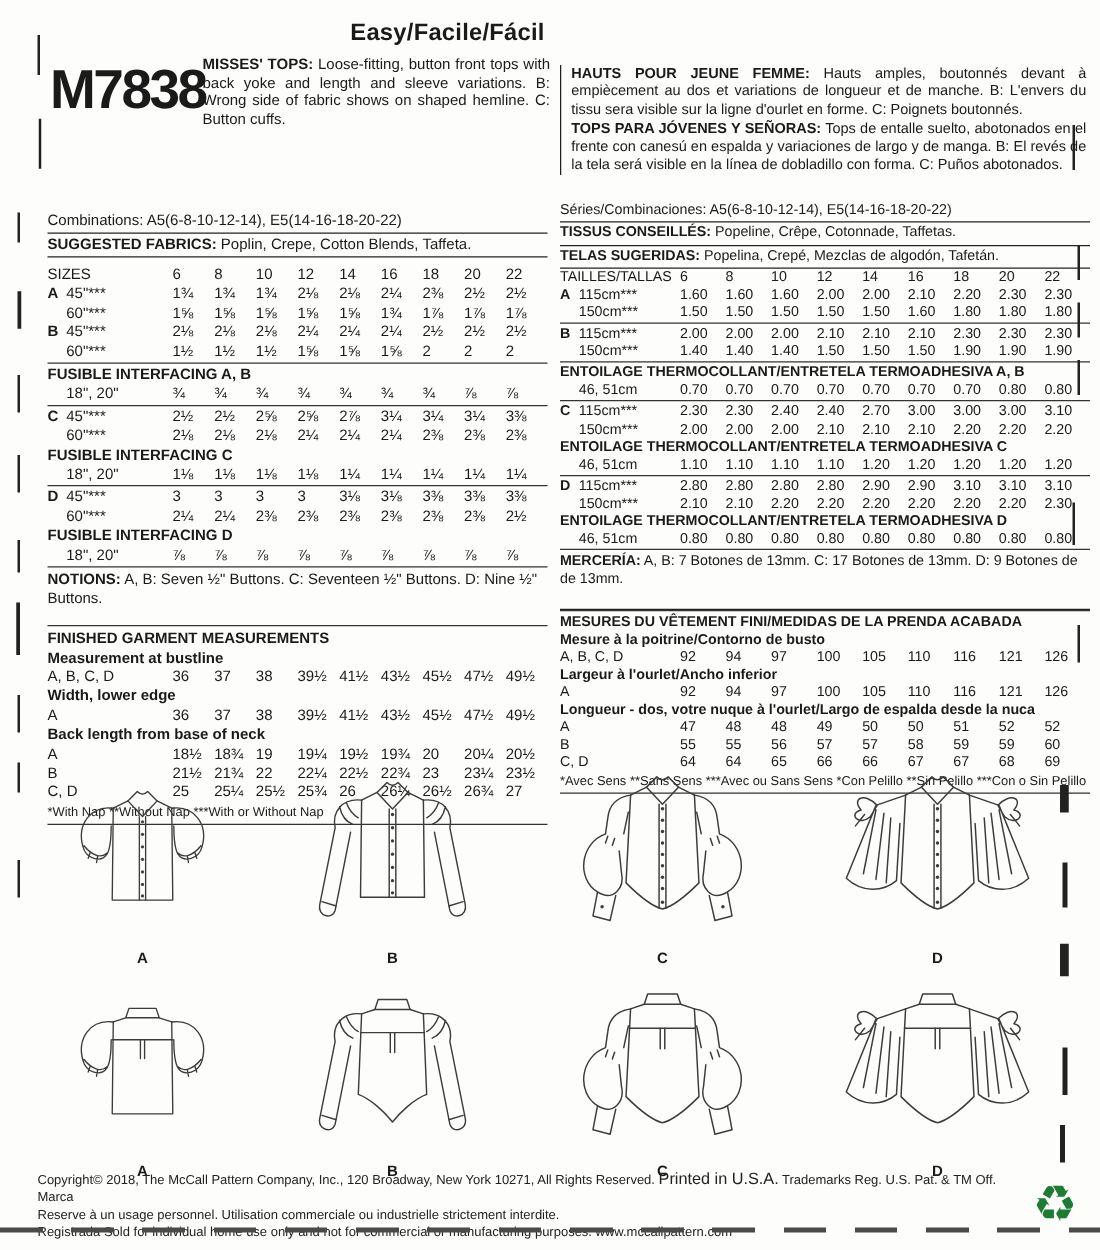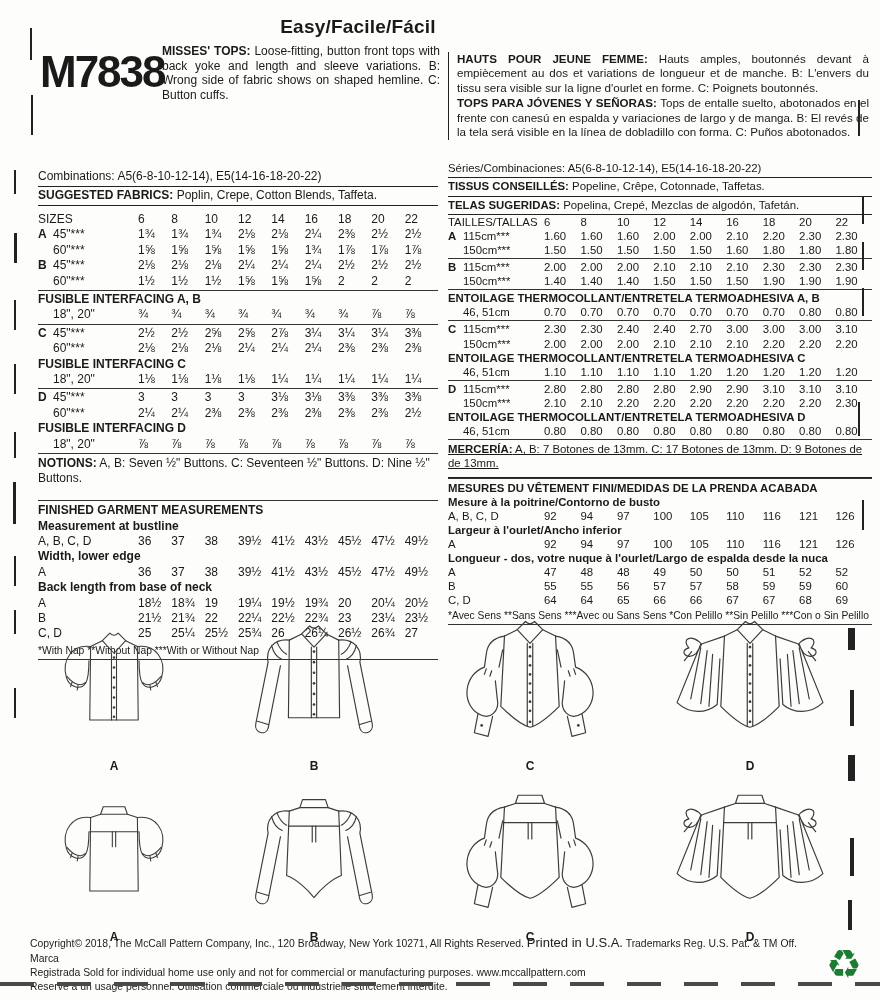--- a/index.html
+++ b/index.html
@@ -436,21 +436,21 @@
         <span class="tcell">0.80</span>
         <span class="tcell">0.80</span>
         <span class="tcell">0.80</span>
         <span class="tcell">0.80</span>
         <span class="tcell">0.80</span>
         <span class="tcell">0.80</span>
         <span class="tcell">0.80</span>
         <span class="tcell">0.80</span>
       </div>
     </div>
-  <div class="para" style="border-bottom:1.4px solid #222;padding-bottom:6px;text-decoration:underline;"><b>MERCERÍA:</b><span> A, B: 7 Botones de 13mm. C: 17 Botones de 13mm. D: 9 Botones de de 13mm.</span></div>
+  <div class="para" style="border-bottom:1.4px solid #222;padding-bottom:16px;"><b>MERCERÍA:</b><span> A, B: 7 Botones de 13mm. C: 17 Botones de 13mm. D: 9 Botones de de 13mm.</span></div>
   <div class="tbl">
       <div class="trow section ruleTop">MESURES DU VÊTEMENT FINI/MEDIDAS DE LA PRENDA ACABADA</div>
       <div class="trow section">Mesure à la poitrine/Contorno de busto</div>
       <div class="trow data">
         <span class="tlabel">A, B, C, D</span>
         <span class="tcell">92</span>
         <span class="tcell">94</span>
         <span class="tcell">97</span>
         <span class="tcell">100</span>
         <span class="tcell">105</span>
@@ -641,22 +641,22 @@
           <path d="M71,50 L129,50" fill="none" stroke="#3c3c3c" stroke-width="1.3" stroke-linecap="round" stroke-linejoin="round"></path>
           <path d="M98,50 L98,68 M102,50 L102,68" fill="none" stroke="#3c3c3c" stroke-width="1.3" stroke-linecap="round" stroke-linejoin="round"></path>
         </svg>
       <div class="illo-label">D</div>
     </div>
   </div>
 </div>
 
 <div class="abs footer">
   <div><span>Copyright© 2018, The McCall Pattern Company, Inc., 120 Broadway, New York 10271, All Rights Reserved. </span><span class="printed">Printed in U.S.A.</span><span> Trademarks Reg. U.S. Pat. &amp; TM Off. Marca</span></div>
+  <div>Reserve à un usage personnel. Utilisation commerciale ou industrielle strictement interdite.</div>
   <div>Registrada  Sold for individual home use only and not for commercial or manufacturing purposes. www.mccallpattern.com</div>
-  <div>Reserve à un usage personnel. Utilisation commerciale ou industrielle strictement interdite.</div>
 </div>
 <div class="abs recycle" id="recycle" style="color: rgb(30, 123, 51);">♻</div>
 <div class="abs dashline"></div>
 
 <div class="mark" style="left: 30px; top: 28px; width: 2px; height: 32px;"></div>
 <div class="mark" style="left: 31px; top: 95px; width: 2px; height: 40px;"></div>
 <div class="mark" style="left: 14px; top: 170px; width: 2px; height: 24px;"></div>
 <div class="mark" style="left: 14px; top: 233px; width: 3px; height: 30px;"></div>
 <div class="mark" style="left: 14px; top: 300px; width: 2px; height: 30px;"></div>
 <div class="mark" style="left: 14px; top: 364px; width: 2px; height: 30px;"></div>

